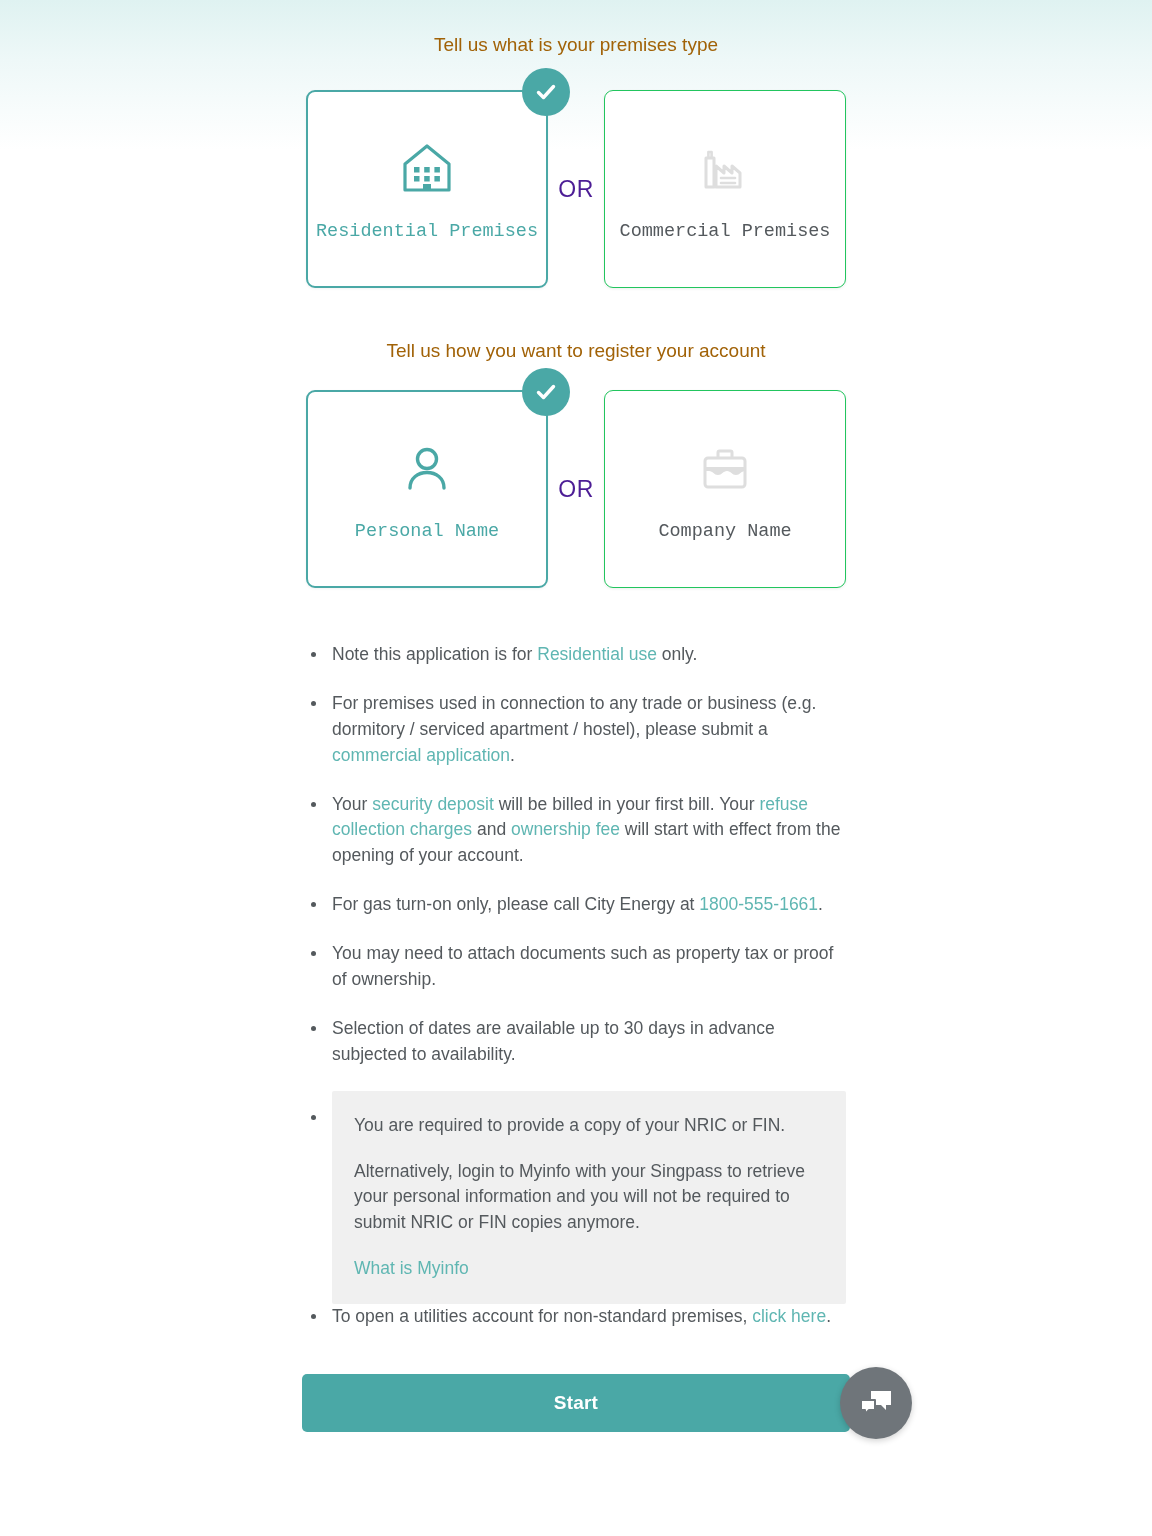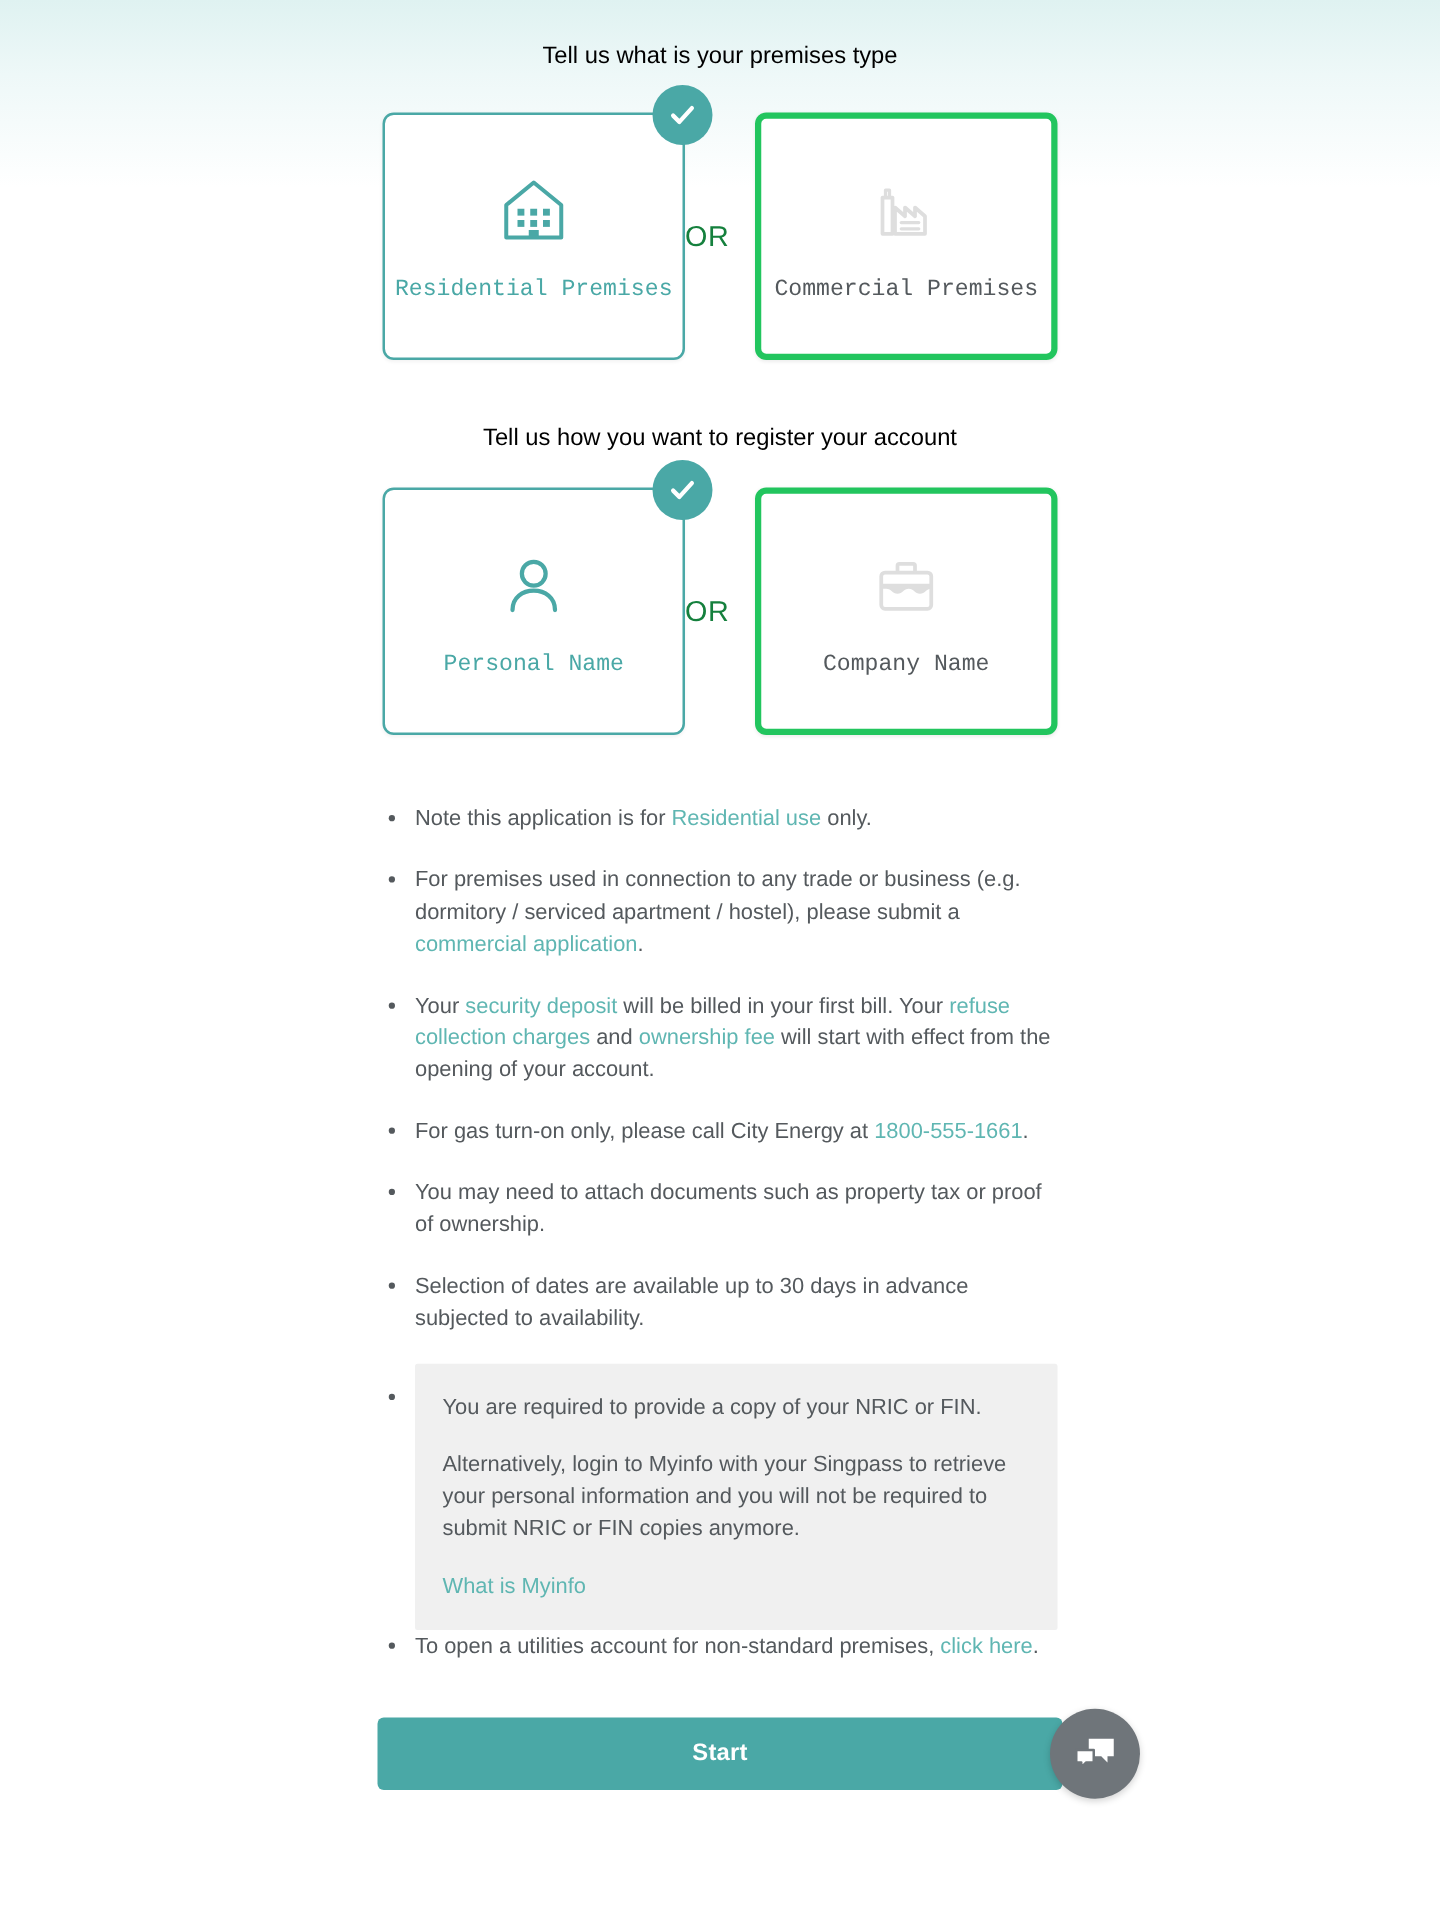--- a/index.html
+++ b/index.html
@@ -34,21 +34,21 @@
     font-size: 42px;
     font-weight: bold;
     color: #4d5357;
     letter-spacing: -0.4px;
     margin: 0 0 22px 0;
     line-height: 1.1;
   }
   .section-prompt {
     text-align: center;
     font-size: 19px;
-    color: #000000;
+    color: #a16207;
     margin: 0 0 34px 0;
     font-weight: 400;
   }
   .section-prompt.second { margin-top: 52px; margin-bottom: 28px; }
 
   
   .choice-row {
     display: flex;
     justify-content: center;
     align-items: center;
@@ -65,21 +65,21 @@
     border-radius: 9px;
     background: #ffffff;
     display: flex;
     flex-direction: column;
     align-items: center;
     justify-content: center;
     cursor: pointer;
     font-family: Liberation Mono, monospace;
   }
   .card.unselected {
-    border: 5px solid #22c55e;
+    border: 1px solid #22c55e;
     box-shadow: 0 1px 3px rgba(0,0,0,0.07);
   }
   .card.selected {
     border: 2px solid #4aa8a6;
     box-shadow: 0 1px 3px rgba(0,0,0,0.05);
   }
   .card-icon {
     height: 66px;
     display: flex;
     align-items: center;
@@ -102,23 +102,23 @@
     border-radius: 50%;
     background: #4aa8a6;
     display: flex;
     align-items: center;
     justify-content: center;
     z-index: 3;
   }
 
   .or-sep {
     width: 56px;
-    text-align: left;
+    text-align: center;
     font-size: 23px;
-    color: #15803d;
+    color: #4c1d95;
     letter-spacing: 0.5px;
   }
 
   
   .notes {
     width: 540px;
     margin: 54px auto 0 auto;
     padding: 0;
     list-style: none;
   }

